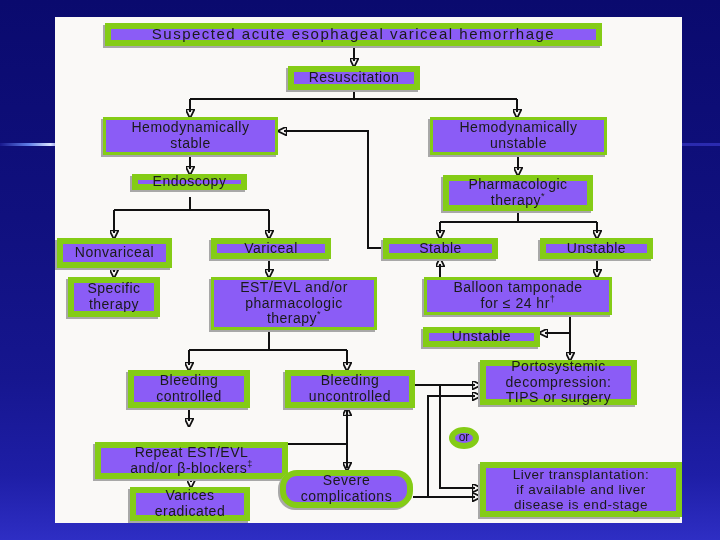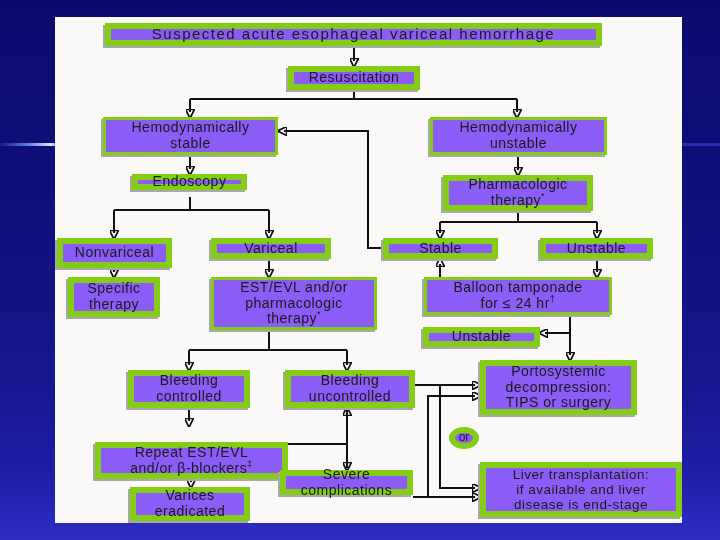--- a/index.html
+++ b/index.html
@@ -37,25 +37,25 @@
   .n-endoscopy{left:132px;top:174px;width:115px;height:16px;}
   .n-pharm{left:443px;top:175px;width:150px;height:36px;}
   .n-nonvariceal{left:57px;top:238px;width:115px;height:30px;}
   .n-variceal{left:211px;top:238px;width:120px;height:21px;}
   .n-stable{left:383px;top:238px;width:115px;height:21px;}
   .n-unstable{left:540px;top:238px;width:113px;height:21px;}
   .n-specific{left:68px;top:277px;width:92px;height:40px;}
   .n-estevl{left:188px;top:277px;width:166px;height:53px;margin-left:23px;}
   .n-balloon{left:424px;top:277px;width:188px;height:38px;justify-content:center;}
   .n-unstable2{left:423px;top:327px;width:117px;height:20px;}
-  .n-porto{left:480px;top:360px;width:157px;height:55px;}
+  .n-porto{left:480px;top:360px;width:157px;height:45px;}
   .n-bleed-ctrl{left:128px;top:370px;width:122px;height:38px;}
   .n-bleed-unctrl{left:285px;top:370px;width:130px;height:38px;}
   .n-repeat{left:95px;top:426px;width:193px;height:37px;margin-top:16px;}
-  .n-severe{left:280px;top:470px;width:133px;height:25px;}
+  .n-severe{left:280px;top:470px;width:133px;height:38px;border-radius:17px;}
   .n-varices{left:130px;top:487px;width:120px;height:34px;}
   .n-liver{left:480px;top:462px;width:202px;height:55px;font-size:13.5px;}
   .n-or{
     left:449px;top:427px;width:30px;height:22px;border-radius:50%;
     font-size:12px;box-shadow:none;letter-spacing:0;
   }
 </style>
 </head>
 <body>
 

